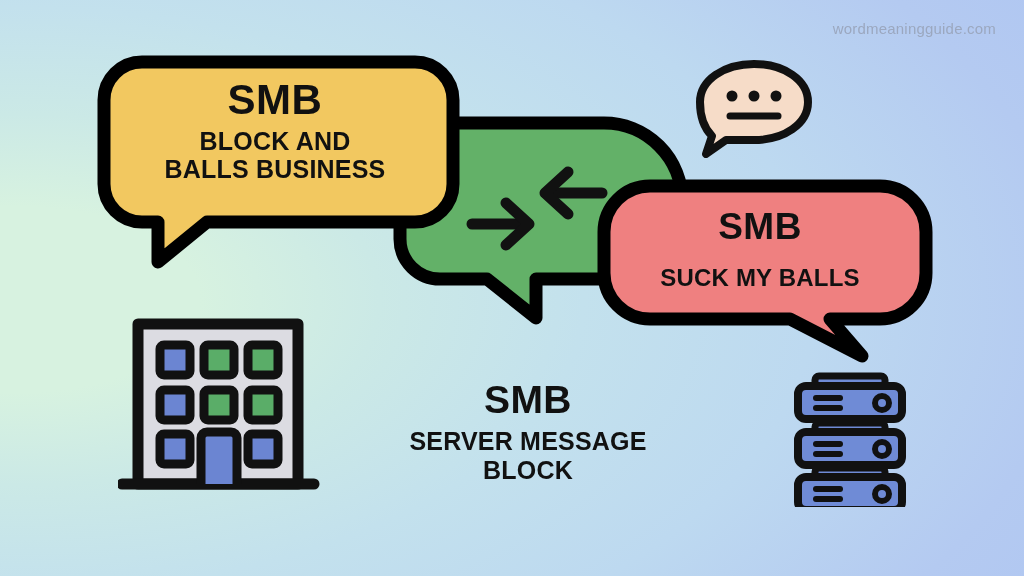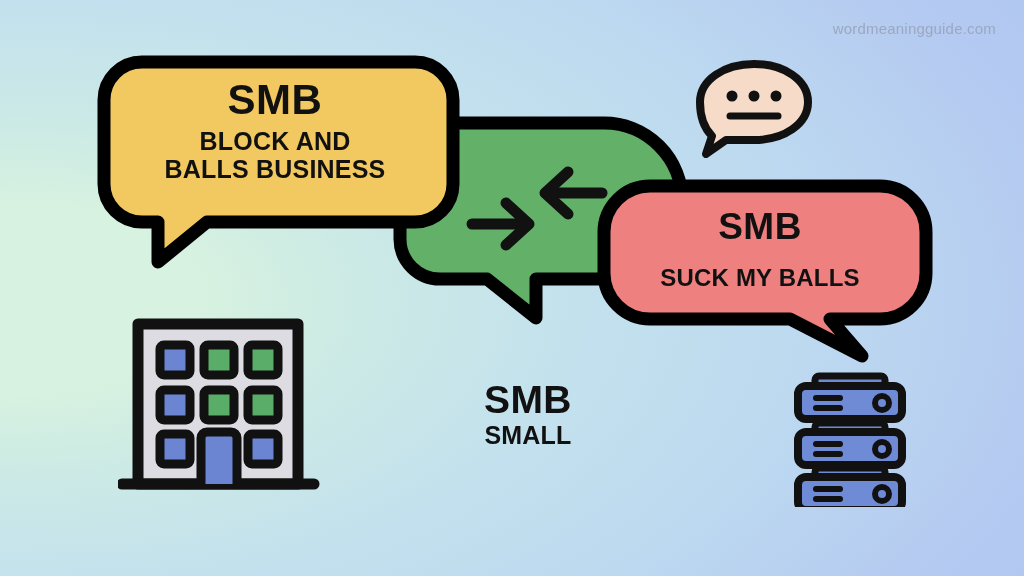--- a/index.html
+++ b/index.html
@@ -174,21 +174,22 @@
     <div class="bub-sub" style="margin-top:2px">BALLS BUSINESS</div>
   </div>
 
   <div class="bub-text" id="red-text">
     <div class="bub-title">SMB</div>
     <div class="bub-sub">SUCK MY BALLS</div>
   </div>
 
   <div id="caption">
     <div class="cap-title">SMB</div>
-    <div class="cap-sub" style="margin-top:0">SMALL</div>
+    <div class="cap-sub">SERVER MESSAGE</div>
+    <div class="cap-sub" style="margin-top:0">BLOCK</div>
   </div>
 
   <div class="icon-abs" id="building-icon">
     <svg width="210" height="190" viewBox="0 0 210 190" xmlns="http://www.w3.org/2000/svg">
 
       <rect x="20" y="12" width="160" height="160" fill="#dcdce2" stroke="#111111" stroke-width="11" stroke-linejoin="round"></rect>
 
       <line x1="4" y1="172" x2="196" y2="172" stroke="#111111" stroke-width="11" stroke-linecap="round"></line>
 
       <rect x="42" y="33" width="30" height="30" rx="4" fill="#6b85d2" stroke="#111111" stroke-width="9"></rect>

